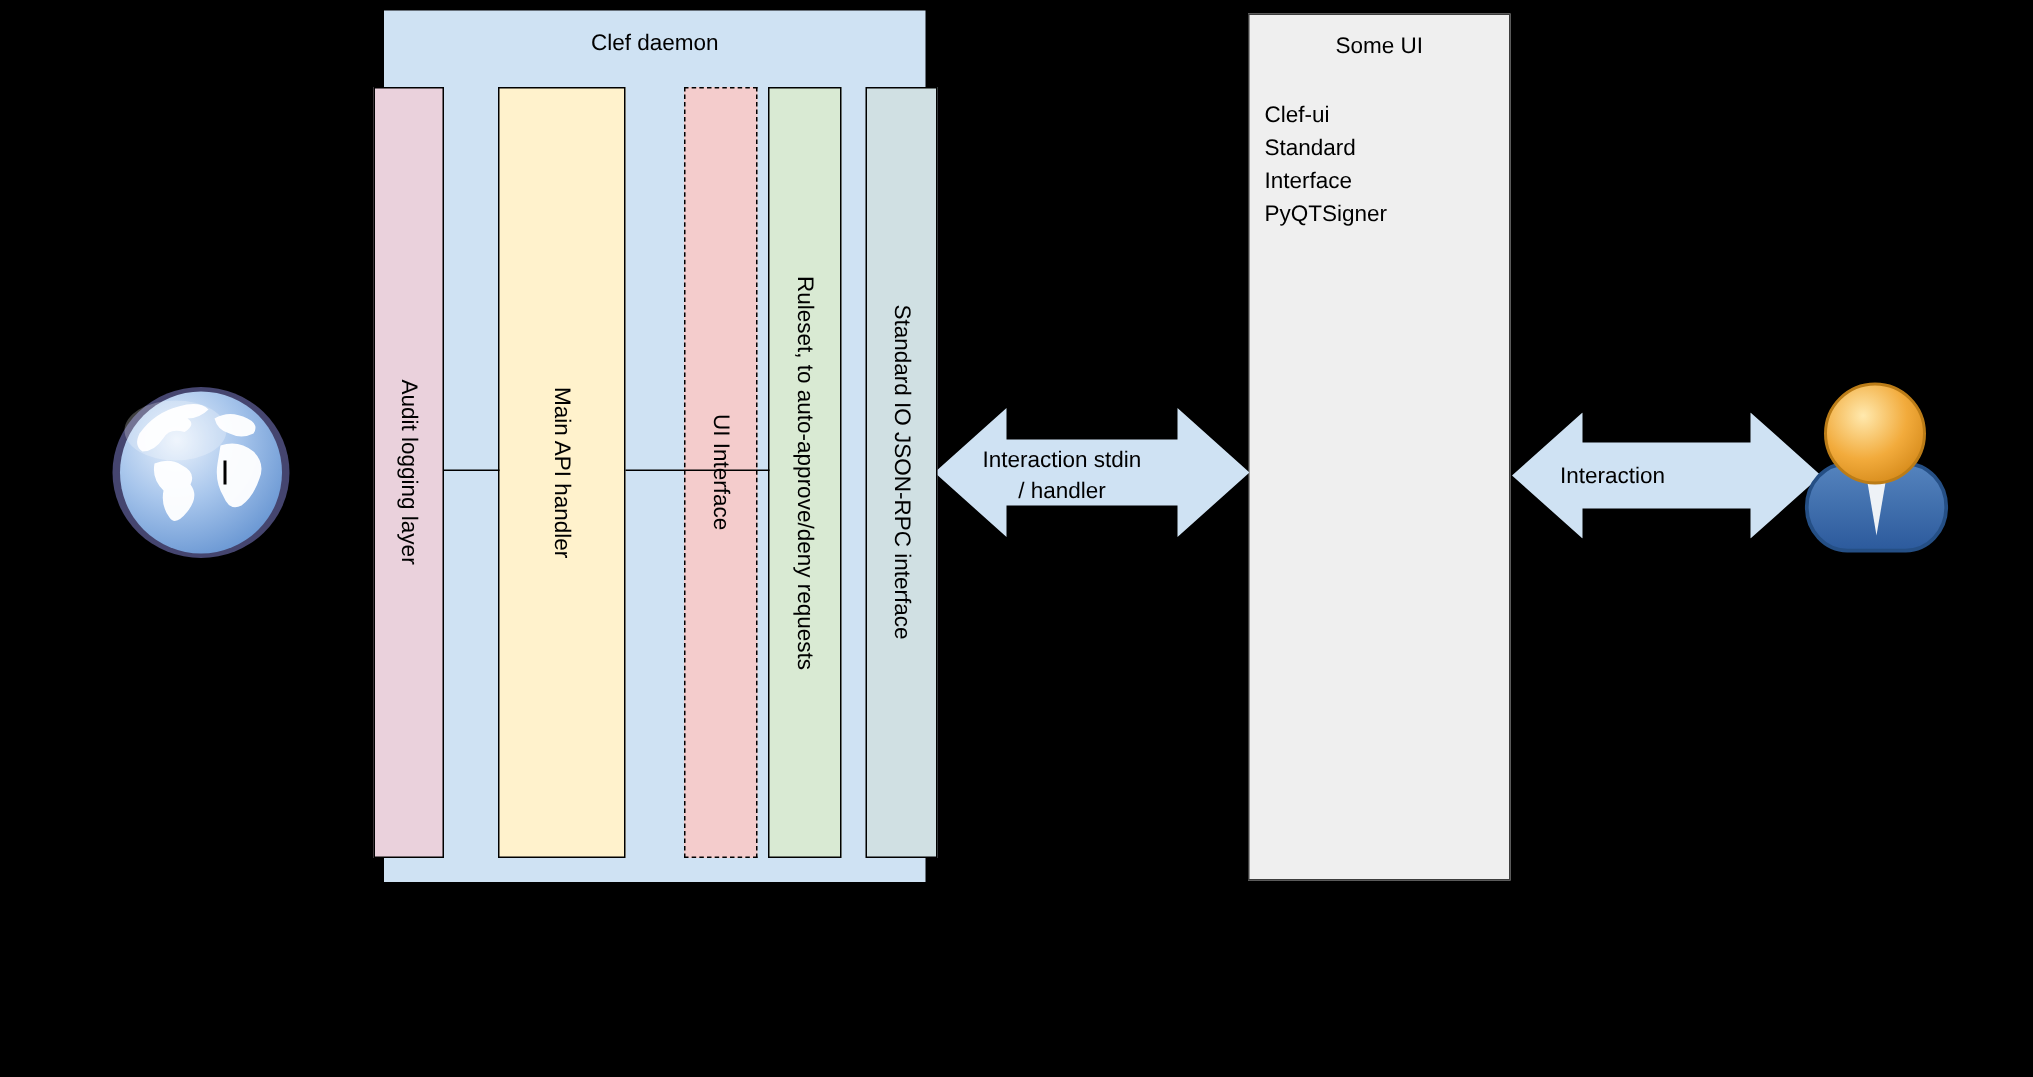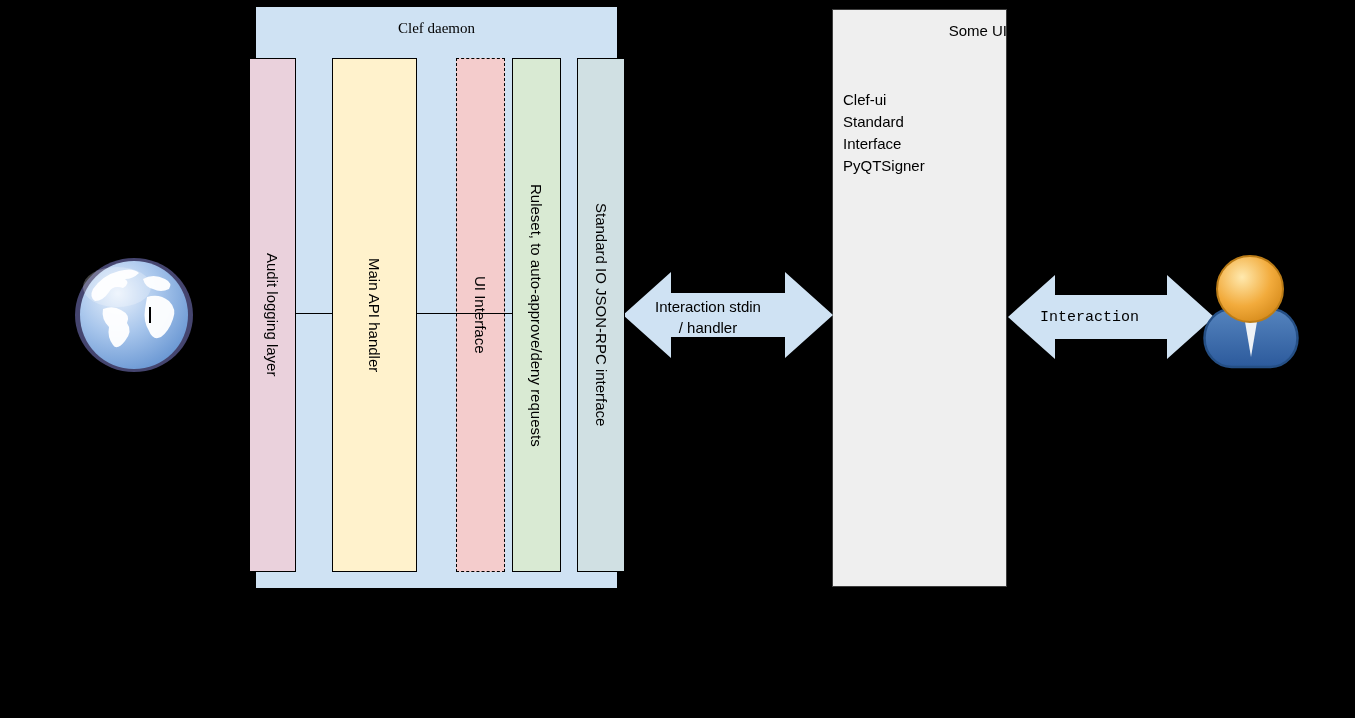--- a/index.html
+++ b/index.html
@@ -5,52 +5,52 @@
   html,body{margin:0;padding:0;background:#000;}
   .stage{
     position:relative;width:1355px;height:718px;background:#000;
     font-family:"Liberation Sans","DejaVu Sans",sans-serif;color:#000;
     overflow:hidden;
   }
   .abs{position:absolute;}
 
   
   .daemon-box{left:256px;top:7px;width:361px;height:581px;background:#cfe2f3;}
-  .daemon-title{left:256px;top:20px;width:361px;text-align:center;font-size:15px;font-family:Liberation Serif, serif;}
+  .daemon-title{left:256px;top:20px;width:361px;text-align:center;font-size:15px;}
 
   
   .bar{top:58px;height:514px;display:flex;align-items:center;justify-content:center;
        border:1px solid #000;box-sizing:border-box;z-index:3;}
   .bar .vtext{writing-mode:vertical-rl;text-orientation:mixed;font-size:15px;white-space:nowrap;}
   .bar-audit   {left:249px;width:47px;background:#ead1dc;}
   .bar-api     {left:332px;width:85px;background:#fff2cc;}
   .bar-uiif    {left:456px;width:49px;background:#f4cccc;border-style:dashed;}
   .bar-ruleset {left:512px;width:49px;background:#d9ead3;}
   .bar-stdio   {left:577px;width:48px;background:#d0e0e3;}
 
   
   .conn{top:313px;height:1px;background:#000;z-index:4;}
   .conn-a{left:296px;width:37px;}
   .conn-b{left:417px;width:96px;}
   .globe-tick{left:149px;top:307px;width:2px;height:16px;background:#000;z-index:6;}
 
   
   .someui-box{left:832px;top:9px;width:175px;height:578px;background:#efefef;
               border:1px solid #3d3d3d;box-sizing:border-box;}
-  .someui-title{left:832px;top:22px;width:175px;text-align:right;font-size:15px;}
-  .someui-list{left:843px;top:66px;font-size:15px;line-height:22px;margin-top:23px;}
+  .someui-title{left:832px;top:22px;width:175px;text-align:center;font-size:15px;}
+  .someui-list{left:843px;top:66px;font-size:15px;line-height:22px;}
 
   
   .arrow{z-index:2;}
   .arrow svg{display:block;}
   .arrow-label{position:absolute;font-size:15px;line-height:21px;white-space:nowrap;}
   .arrow1{left:623px;top:272px;}
   .arrow1 .arrow-label{left:32px;top:24px;text-align:center;}
   .arrow2{left:1008px;top:275px;}
-  .arrow2 .arrow-label{left:32px;top:32px;font-family:Liberation Mono, monospace;}
+  .arrow2 .arrow-label{left:32px;top:32px;}
 
   .globe{left:73px;top:257px;z-index:5;}
   .person{left:1203px;top:253px;z-index:5;}
 </style>
 </head>
 <body>
 
 <div class="stage">
 
   <div class="abs daemon-box"></div>

